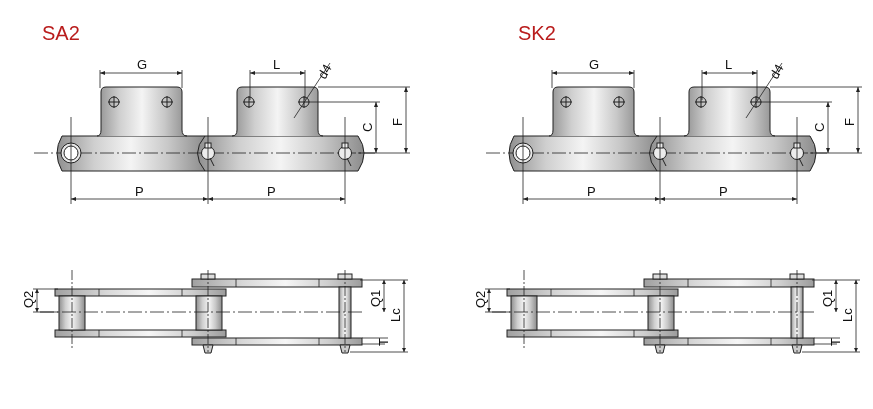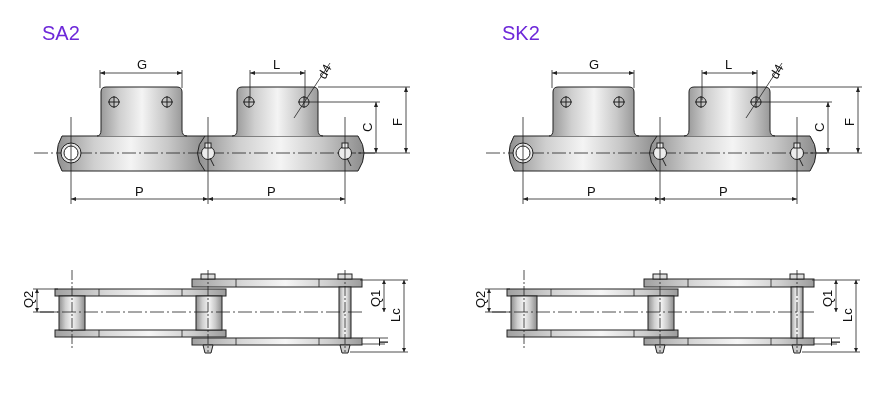--- a/index.html
+++ b/index.html
@@ -1,25 +1,25 @@
 <!DOCTYPE html>
 <html><head>
 <meta charset="utf-8">
 <style>
   html, body { margin: 0; padding: 0; background: #ffffff; }
   body { width: 873px; height: 409px; position: relative; overflow: hidden; font-family: "Liberation Sans", sans-serif; }
-  .title { position: absolute; font-size: 20px; color: #6d28d9; font-family: "Liberation Sans", sans-serif; }
+  .title { position: absolute; font-size: 20px; color: #b91c1c; font-family: "Liberation Sans", sans-serif; }
   svg { position: absolute; left: 0; top: 0; }
   svg text { font-family: "Liberation Sans", sans-serif; fill: #111; }
 </style>
 </head>
 <body>
 
 <div class="title" style="left:42px; top:22px;">SA2</div>
-<div class="title" style="left:502px; top:22px;text-align:center;">SK2</div>
+<div class="title" style="left:518px; top:22px;text-align:center;">SK2</div>
 
 <svg width="873" height="409" viewBox="0 0 873 409">
   <defs>
     <linearGradient id="metalH" x1="0" x2="1" y1="0" y2="0">
       <stop offset="0" stop-color="#8f8f8f"></stop>
       <stop offset="0.25" stop-color="#cfcfcf"></stop>
       <stop offset="0.5" stop-color="#f4f4f4"></stop>
       <stop offset="0.75" stop-color="#c8c8c8"></stop>
       <stop offset="1" stop-color="#8c8c8c"></stop>
     </linearGradient>

